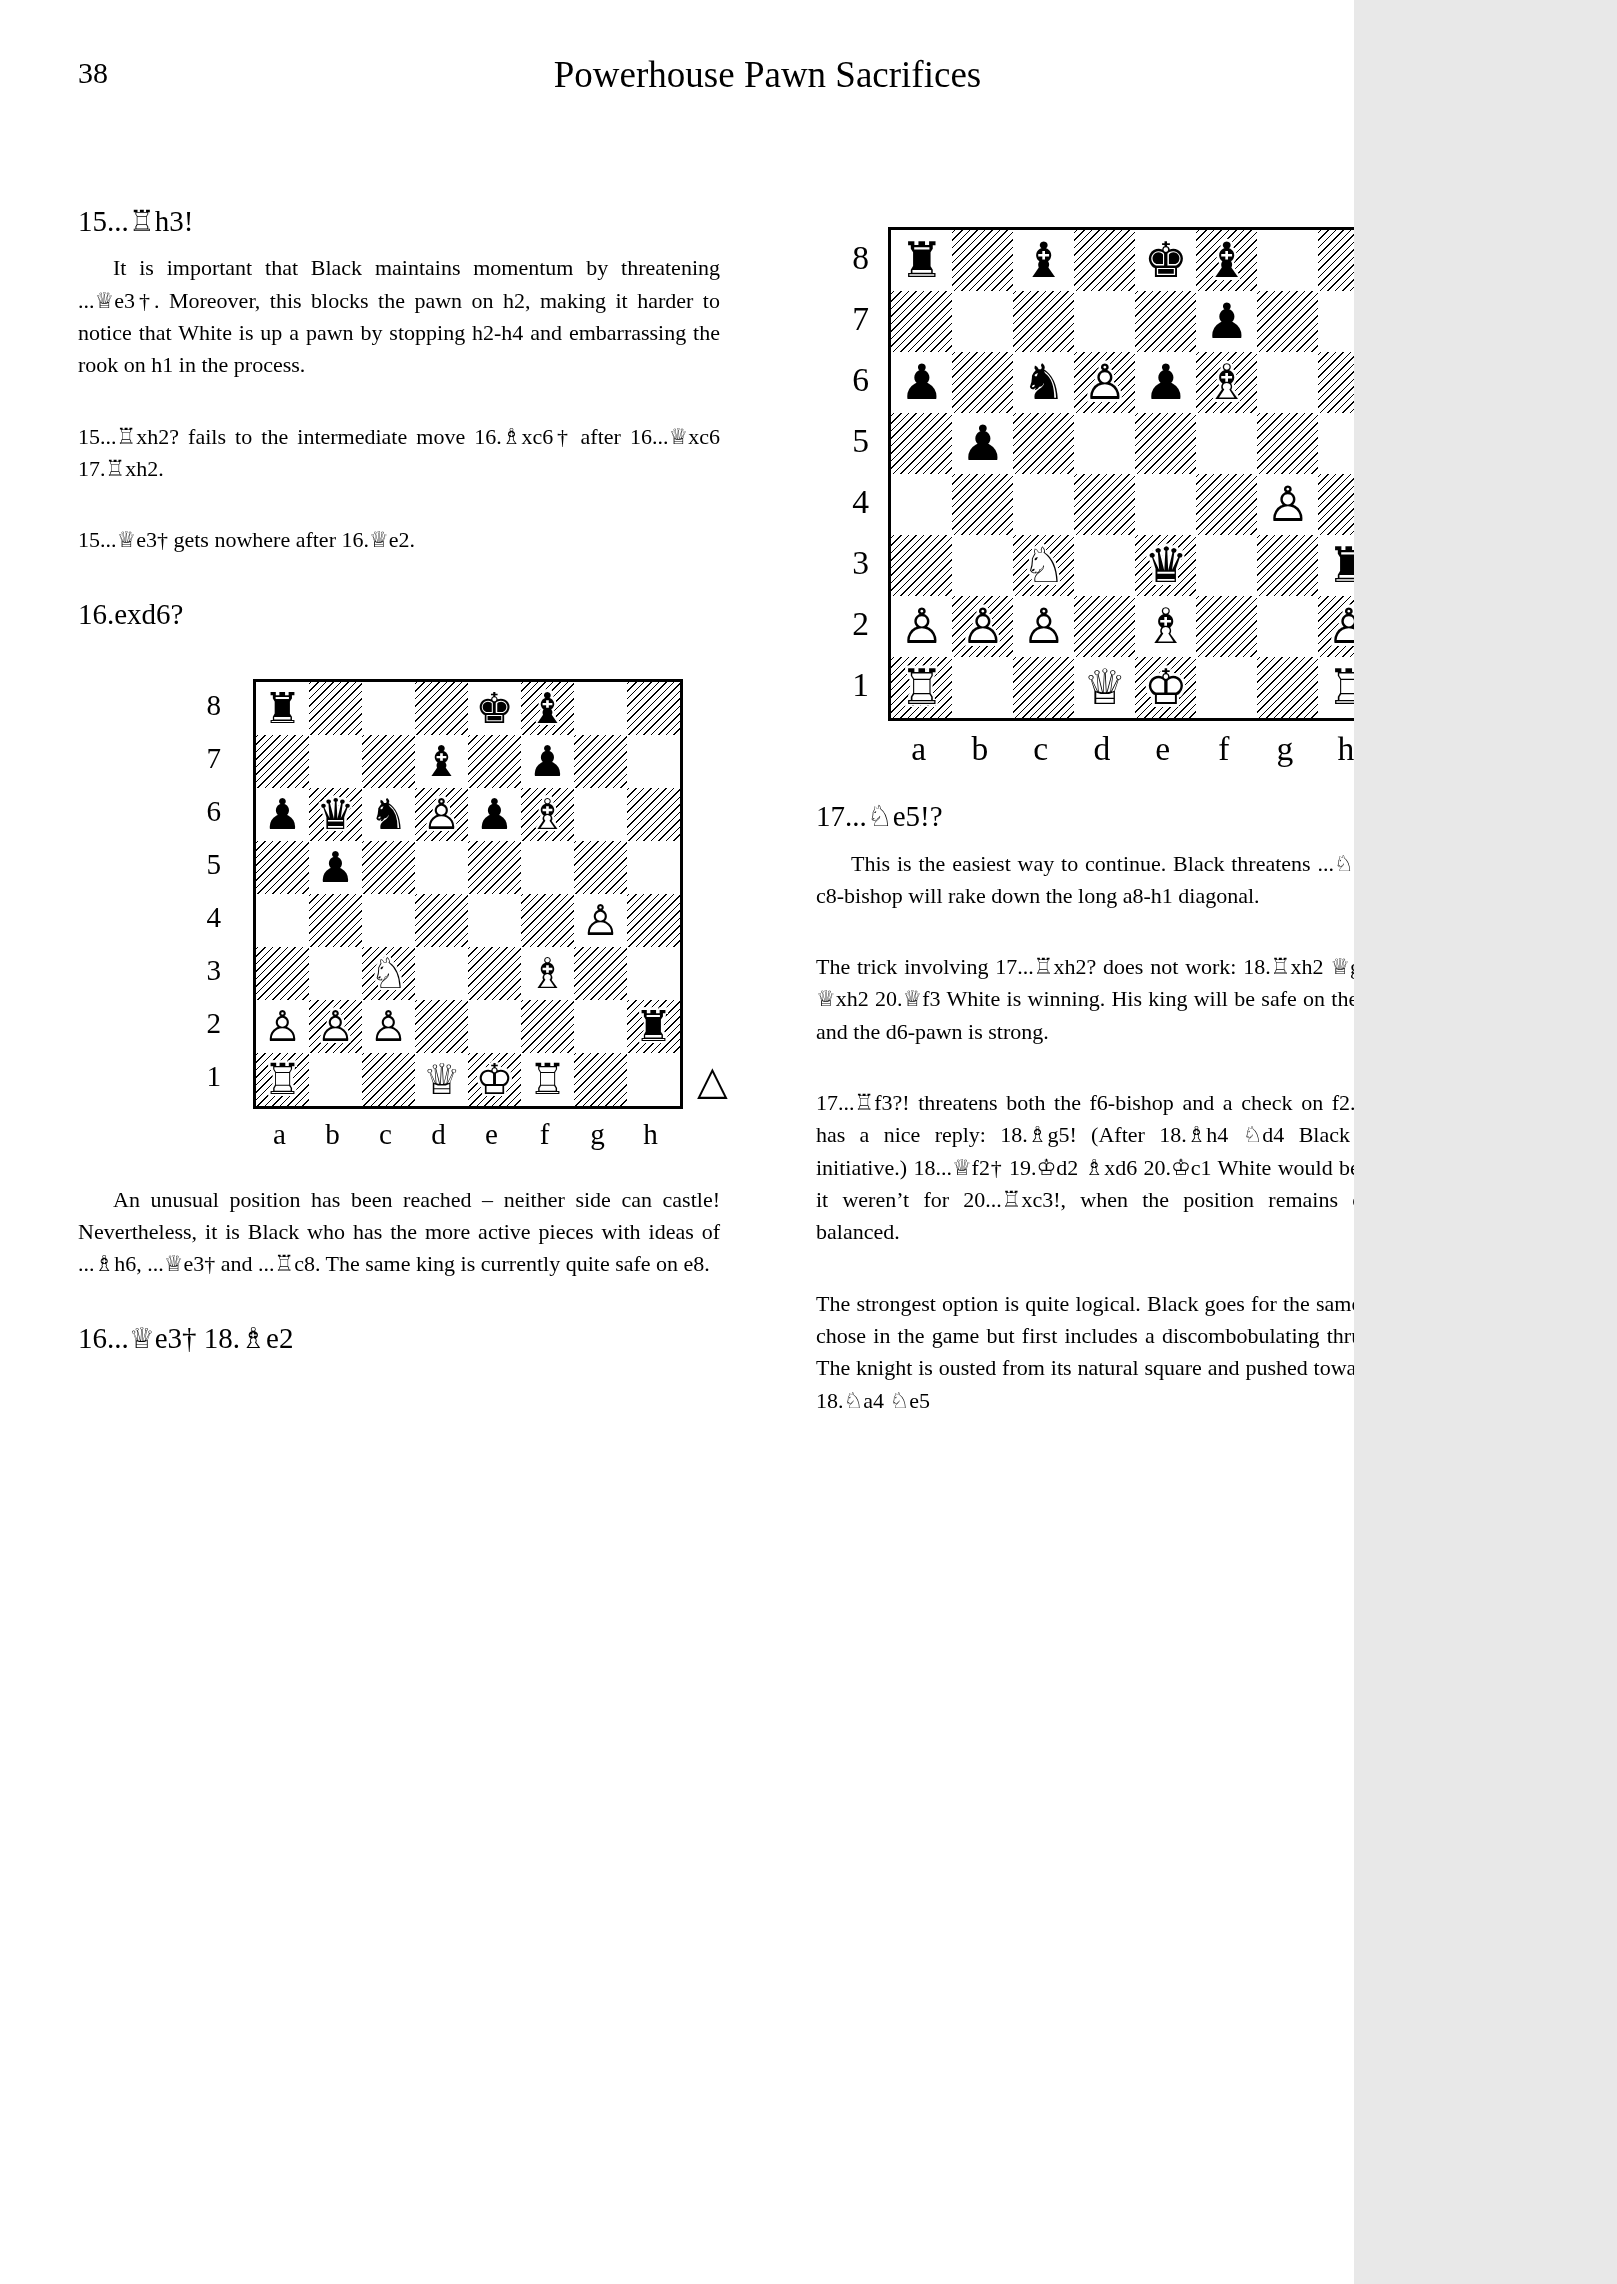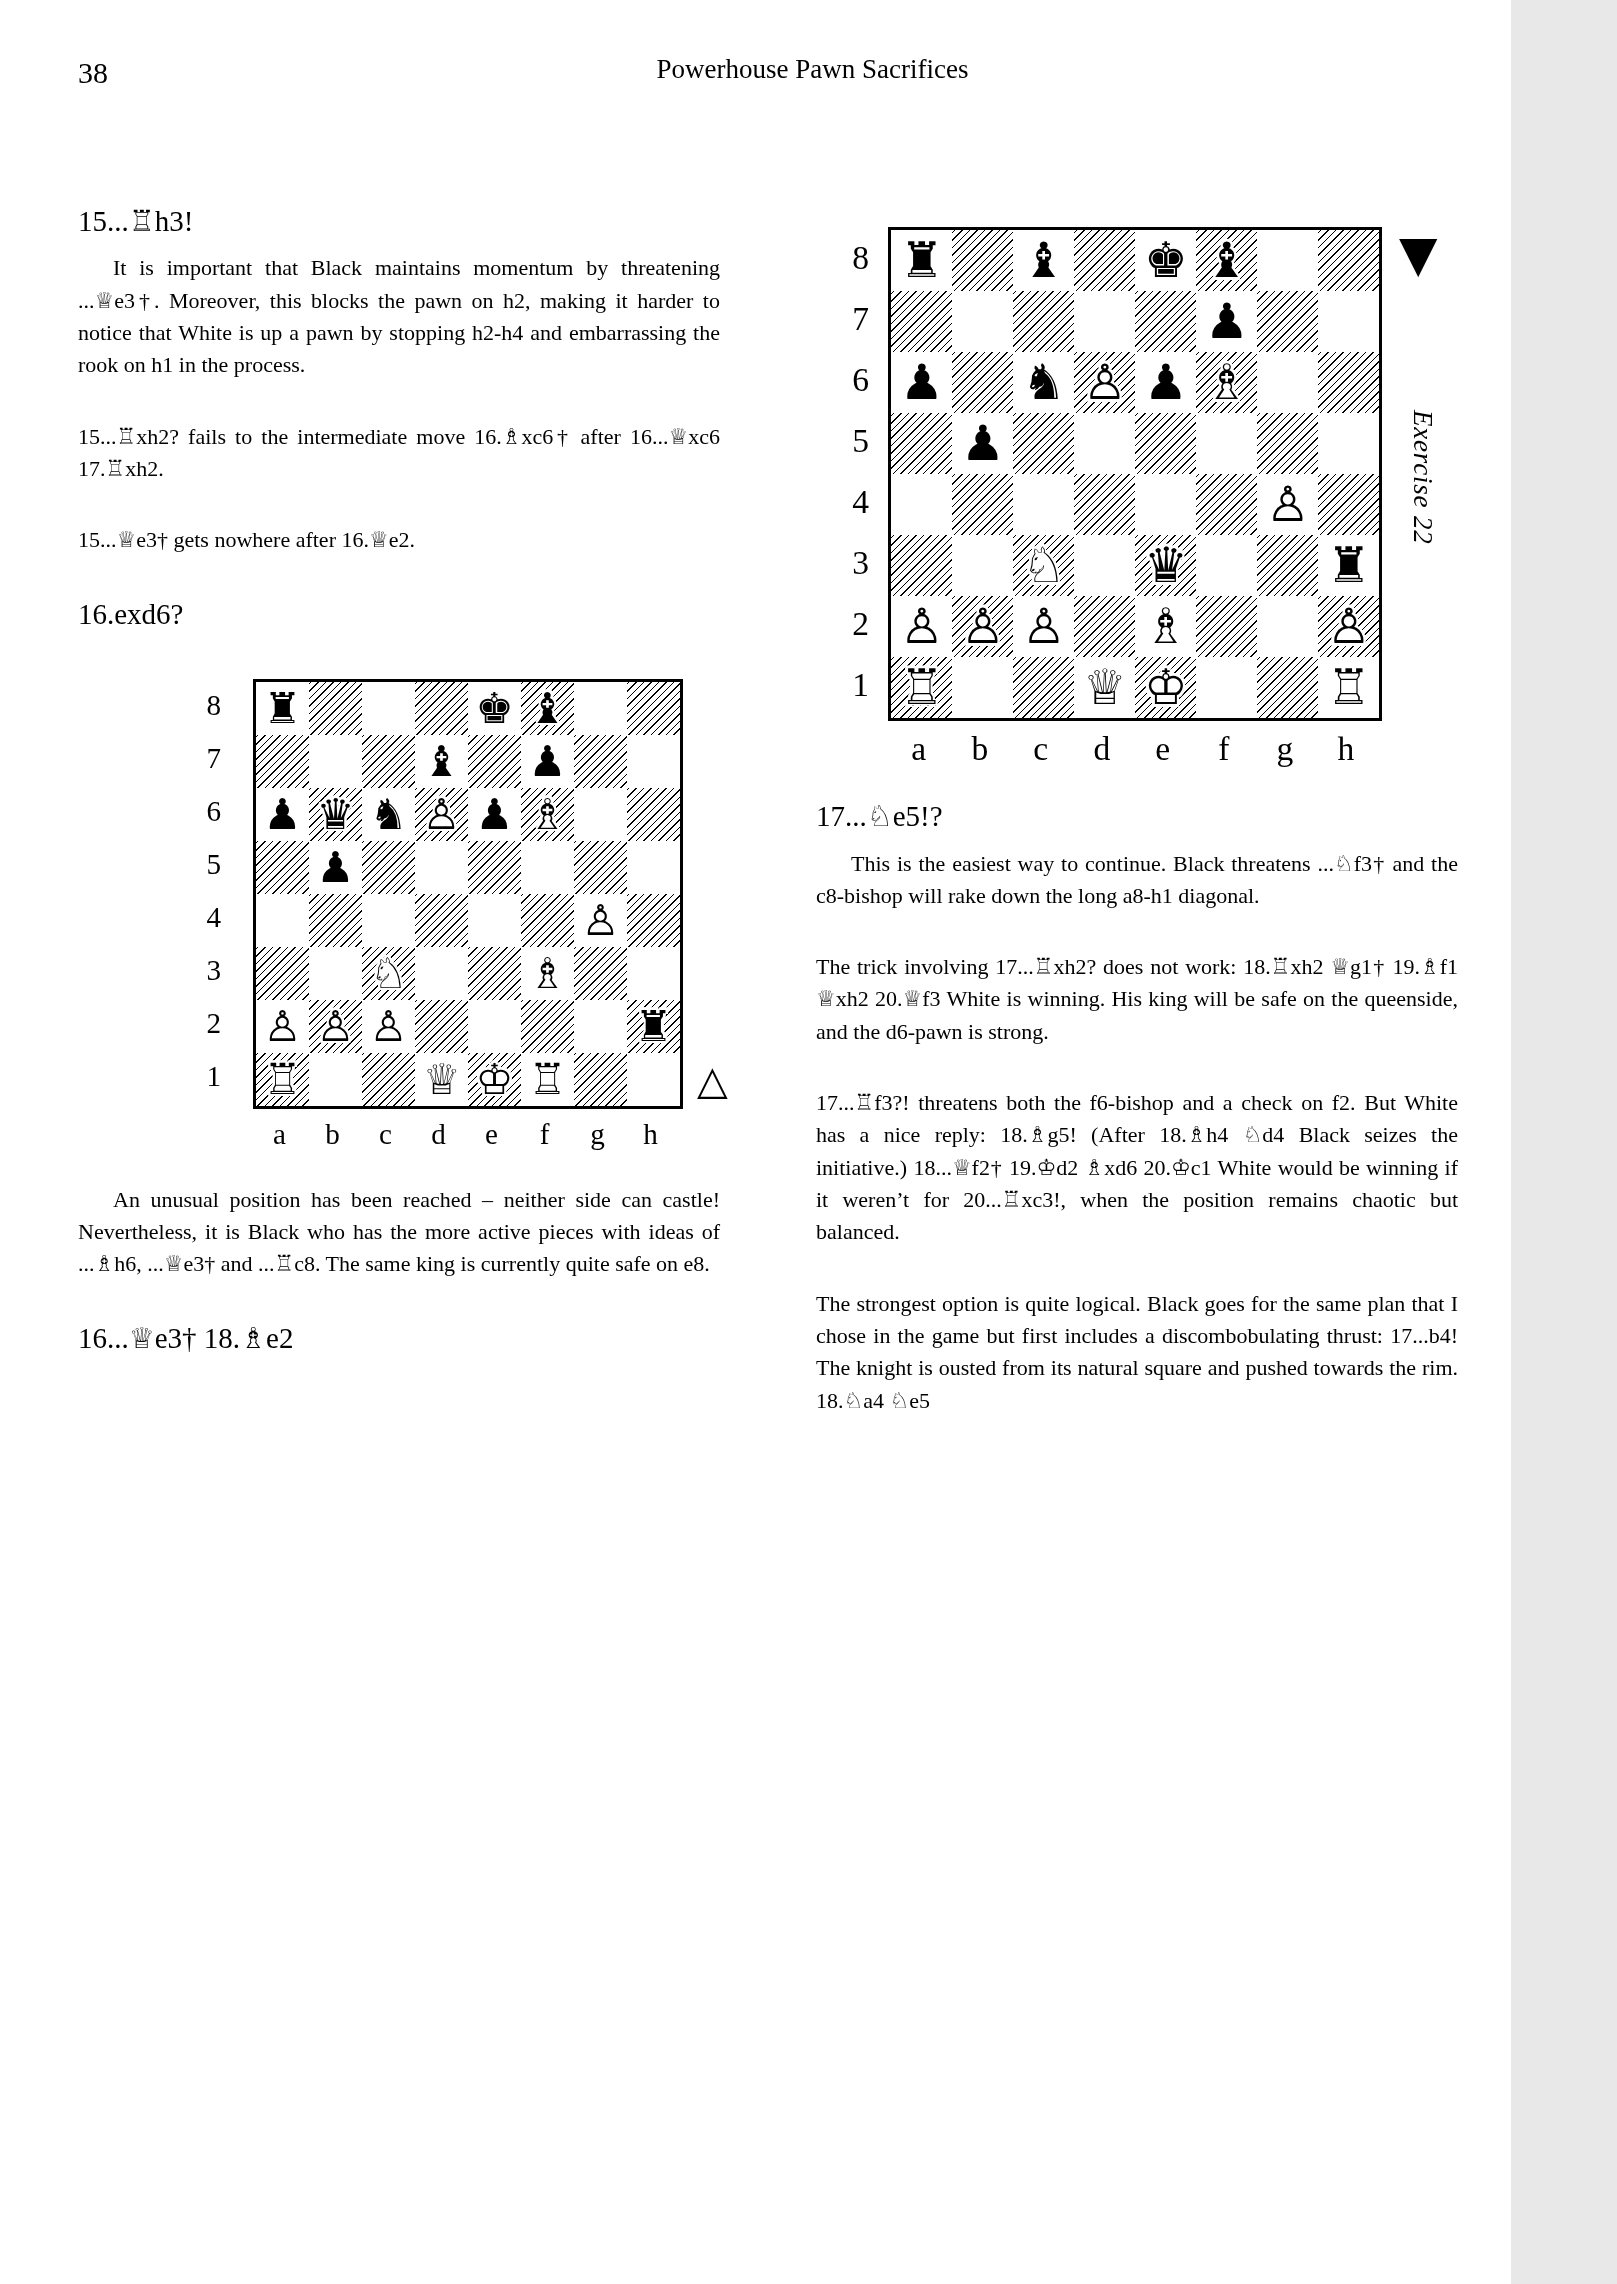--- a/index.html
+++ b/index.html
@@ -1,30 +1,31 @@
 <!DOCTYPE html>
 <html style="font-size:13px"><head>
 <meta charset="utf-8">
 <style>
   html,body{margin:0;padding:0;background:#e8e8e8;}
   .page{
     position:relative;
-    width:1511px;height:2284px;
+    width:1310px;height:2284px;
     background:#ffffff;
     color:#000;
     font-family:"Liberation Serif","DejaVu Sans",serif;
     overflow:hidden;
+    padding-left:44px;
   }
   .page-number{
     position:absolute;top:55px;left:78px;
     font-size:30px;line-height:1.2;
   }
   .page-header{
     position:absolute;top:53px;left:0;width:1535px;
-    text-align:center;font-size:27px;line-height:1.2;margin-left:45px;
+    text-align:center;font-size:37px;line-height:1.2;
   }
   .col{position:absolute;width:642px;}
   .col-left{left:78px;top:203px;}
   .col-right{left:816px;top:227px;}
 
   .col p{
     font-size:22px;line-height:1.47;
     text-align:justify;
     margin:0 0 39px 0;
   }

